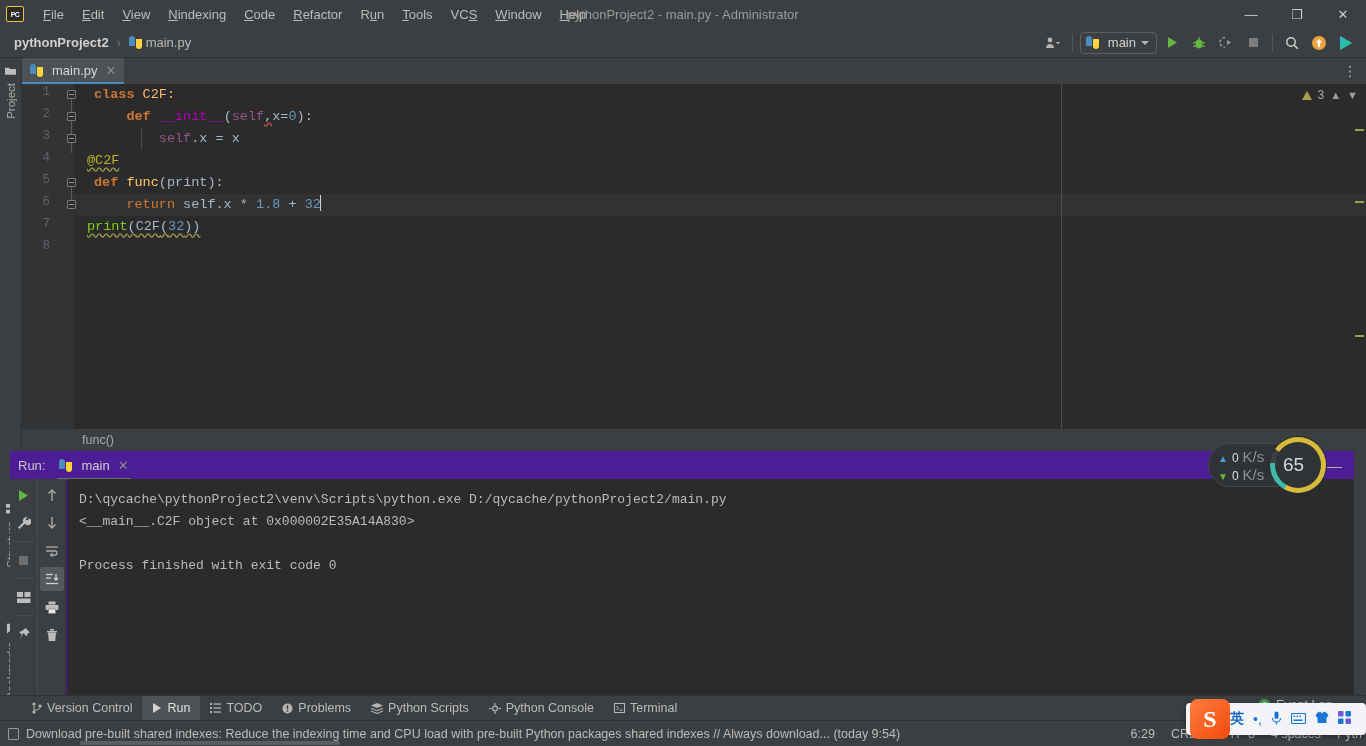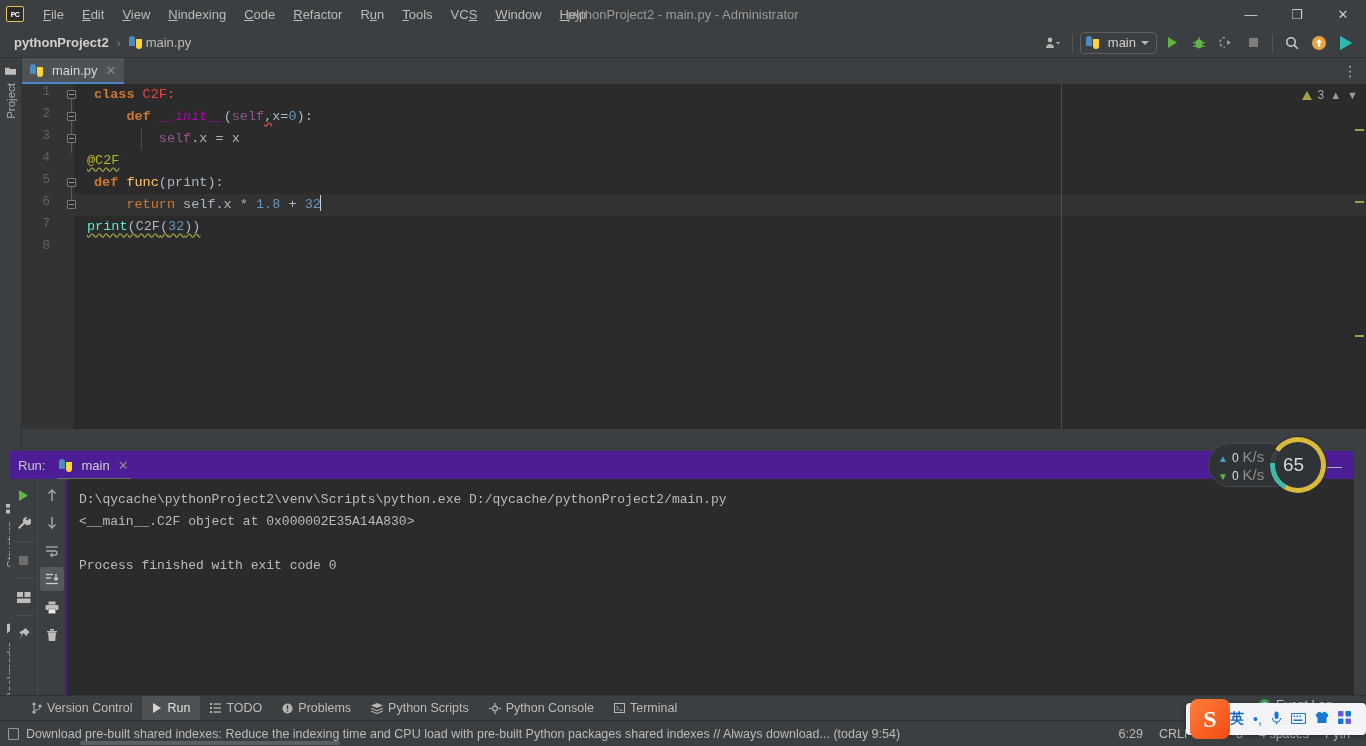--- a/index.html
+++ b/index.html
@@ -137,23 +137,23 @@
   .cline { position:absolute; left:20px; height:22px; }
   .cur-line {
     position:absolute; left:52px; right:0; height:22px;
     background:#323232;
   }
   .rmargin { position:absolute; left:1039px; top:0; width:1px; height:345px; background:#4e4e4e; }
   .indent-guide { position:absolute; width:1px; background:#4a4a4a; }
 
   .kw   { color:#cc7832; }
   .kw2  { color:#cc7832; font-weight:bold; }
-  .cls  { color:#ef4444; }
+  .cls  { color:#fdba74; }
   .fn   { color:#ffc66d; }
-  .dun  { color:#b200b2;font-style:italic; }
+  .dun  { color:#b200b2; }
   .self { color:#94558d; }
   .num  { color:#6897bb; }
   .plain{ color:#a9b7c6; }
   .deco { color:#bbb529; }
   .wavy {
     text-decoration:underline; text-decoration-style:wavy;
     text-decoration-color:#a0a04a; text-underline-offset:3px;
   }
   .wavy-red {
     text-decoration:underline; text-decoration-style:wavy;
@@ -276,21 +276,21 @@
   
   .statusbar {
     position:absolute; left:0; top:720px; width:1366px; height:26px;
     background:#3c3f41; display:flex; align-items:center;
     font-size:12.5px; color:#bbbbbb; border-top:1px solid #323232;
   }
   .status-note { display:flex; align-items:center; gap:7px; padding-left:8px; }
   .note-ico {
     width:11px; height:12px; border:1px solid #9a9a9a; border-radius:1px;
   }
-  .status-right { margin-left:auto; display:flex; align-items:center; gap:16px; padding-right:16px; }
+  .status-right { margin-left:auto; display:flex; align-items:center; gap:16px; padding-right:4px; }
   .st-item { color:#bbbbbb; }
 
   
   .ime {
     position:absolute; left:1186px; top:703px; width:180px; height:32px;
     background:#f2f4f7; border-radius:4px; display:flex; align-items:center;
     gap:9px; padding-left:44px; box-shadow:0 1px 4px rgba(0,0,0,.4);
   }
   .ime-logo {
     position:absolute; left:4px; top:-4px; width:40px; height:40px;
@@ -495,37 +495,40 @@
       <div class="cline" style="top:22px;">    <span class="kw2">def</span><span class="dun"> __init__</span><span class="plain">(</span><span class="self">self</span><span class="plain wavy-red">,</span><span class="plain">x=</span><span class="num">0</span><span class="plain">):</span></div>
 
       <div class="cline" style="top:44px;">        <span class="self">self</span><span class="plain">.x = x</span></div>
 
       <div class="cline" style="top:66px;left:13px;"><span class="deco wavy">@C2F</span></div>
 
       <div class="cline" style="top:88px;"><span class="kw2">def</span><span class="fn"> func</span><span class="plain">(print):</span></div>
 
       <div class="cline" style="top:110px;">    <span class="kw">return</span><span class="plain"> self.x * </span><span class="num">1.8</span><span class="plain"> + </span><span class="num">32</span><span class="caret-bar"></span></div>
 
-      <div class="cline" style="top:132px;left:13px;"><span class="fn wavy" style="color:#5eead4;">print</span><span class="plain wavy">(</span><span class="plain wavy">C2F</span><span class="plain wavy">(</span><span class="num wavy">32</span><span class="plain wavy">))</span></div>
+      <div class="cline" style="top:132px;left:13px;"><span class="fn wavy" style="color:#84cc16;">print</span><span class="plain wavy">(</span><span class="plain wavy">C2F</span><span class="plain wavy">(</span><span class="num wavy">32</span><span class="plain wavy">))</span></div>
     </div>
 
     <div class="inspect">
       <span class="warn-tri"></span>
       <span>3</span>
       <span class="chev">▲</span>
       <span class="chev">▼</span>
     </div>
 
     <div class="stripe">
       <div class="mark" style="top:45px;"></div>
       <div class="mark" style="top:117px;"></div>
       <div class="mark" style="top:251px;"></div>
     </div>
   </div>
 
+  <div class="editor-crumb">
+    <span>func()</span>
+  </div>
 
   <div class="runwin">
     <div class="run-header">
       <span class="run-label">Run:</span>
       <div class="run-tab">
         <span class="py-ico"></span>
         <span>main</span>
         <span style="color:#8a8a8a;margin-left:3px;">✕</span>
       </div>
       <span class="run-minimize">—</span>

